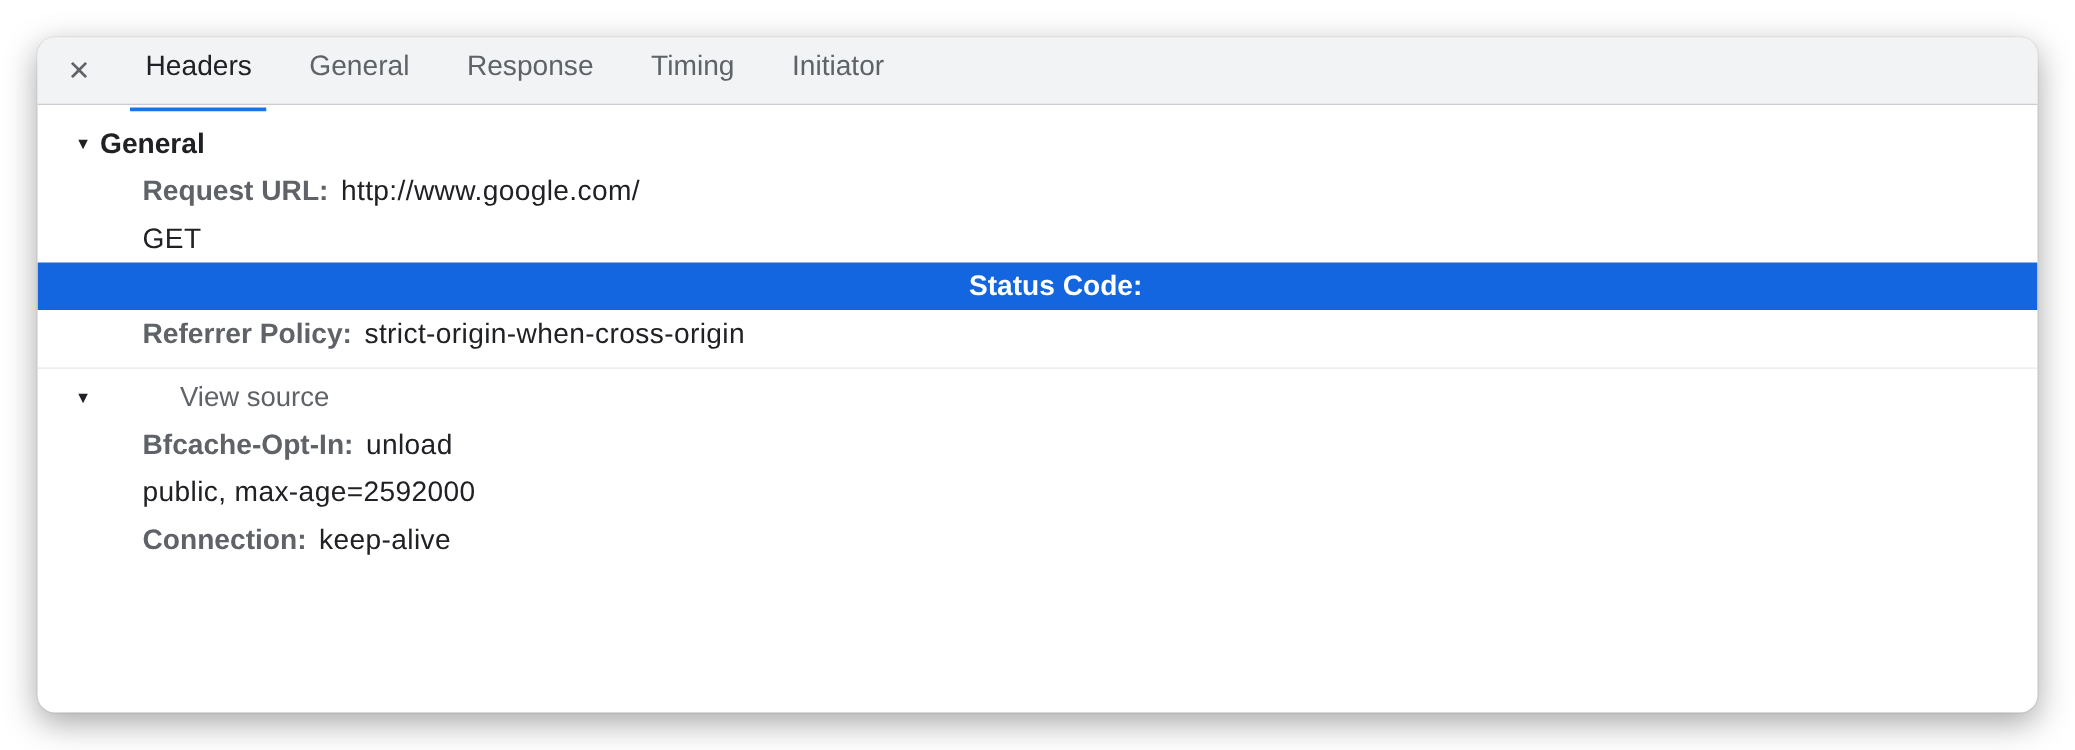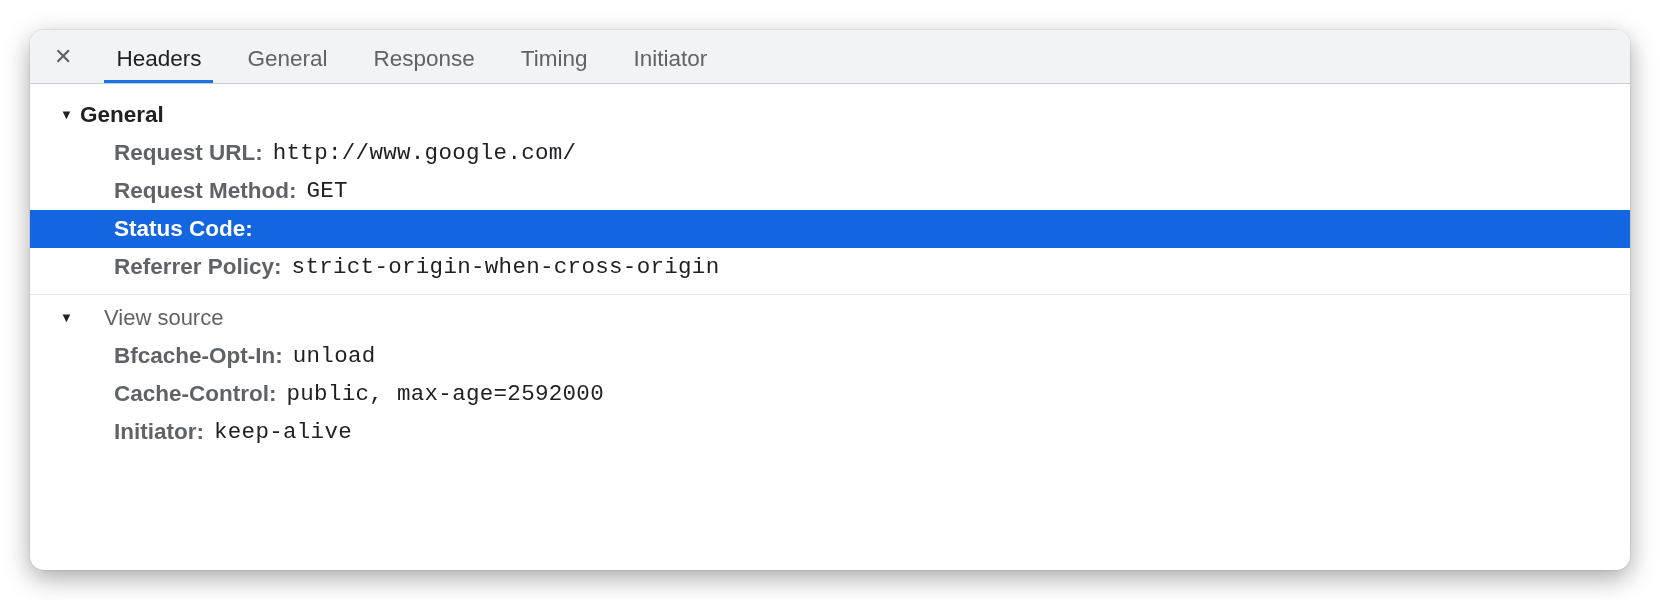--- a/index.html
+++ b/index.html
@@ -37,21 +37,21 @@
       font-size: 22px;
       color: #5f6368;
       padding: 0 10px 0 12px;
       line-height: 1;
       cursor: pointer;
       font-weight: 300;
     }
     .tab {
       color: #5f6368;
       font-size: 22.5px;
-      padding: 14px 12px 10px;
+      padding: 14px 12px 22px;
       cursor: pointer;
       position: relative;
     }
     .tab.active {
       color: #202124;
       font-weight: 400;
     }
     .tab.active::after {
       content: "";
       position: absolute;
@@ -81,45 +81,46 @@
     .disclosure {
       font-size: 13px;
       color: #202124;
       display: inline-block;
       transform: translateY(-1px);
       width: 14px;
     }
     .view-source {
       font-weight: 400;
       color: #5f6368;
-      margin-left: 24px;
+      margin-left: 64px;
       font-size: 22px;
     }
     .row {
       display: flex;
       align-items: center;
       padding: 6px 45px 6px 84px;
       font-size: 22.5px;
     }
     .label {
       color: #5f6368;
       font-weight: 600;
       margin-right: 10px;
     }
     .value {
-      font-family: Liberation Mono, monospace;
+      font-family: Liberation Sans, sans-serif;
       color: #202124;
       font-size: 22.5px;
       letter-spacing: 0.3px;
       text-align: center;
     }
     .row.selected {
       background: #1466e0;
       color: #fff;
       padding-left: 84px;
+      flex-direction: column;
     }
     .row.selected .label {
       color: #fff;
     }
     .row.selected .value {
       color: #fff;
     }
     .status-dot {
       display: inline-block;
       width: 16px;
@@ -151,21 +152,20 @@
       <span class="disclosure">▼</span>
       <span>General</span>
     </div>
 
     <div class="row">
       <span class="label">Request URL:</span>
       <span class="value">http://www.google.com/</span>
     </div>
 
     <div class="row">
-      <span class="label">Request Method:</span>
       <span class="value">GET</span>
     </div>
 
     <div class="row selected">
       <span class="label">Status Code:</span>
     </div>
 
     <div class="row">
       <span class="label">Referrer Policy:</span>
       <span class="value">strict-origin-when-cross-origin</span>
@@ -175,24 +175,23 @@
       <span class="disclosure">▼</span>
       <span class="view-source">View source</span>
     </div>
 
     <div class="row">
       <span class="label">Bfcache-Opt-In:</span>
       <span class="value">unload</span>
     </div>
 
     <div class="row">
-      <span class="label">Cache-Control:</span>
       <span class="value">public, max-age=2592000</span>
     </div>
 
     <div class="row">
-      <span class="label">Initiator:</span>
+      <span class="label">Connection:</span>
       <span class="value">keep-alive</span>
     </div>
 
   </div>
 
 </div>
 
 </body></html>

